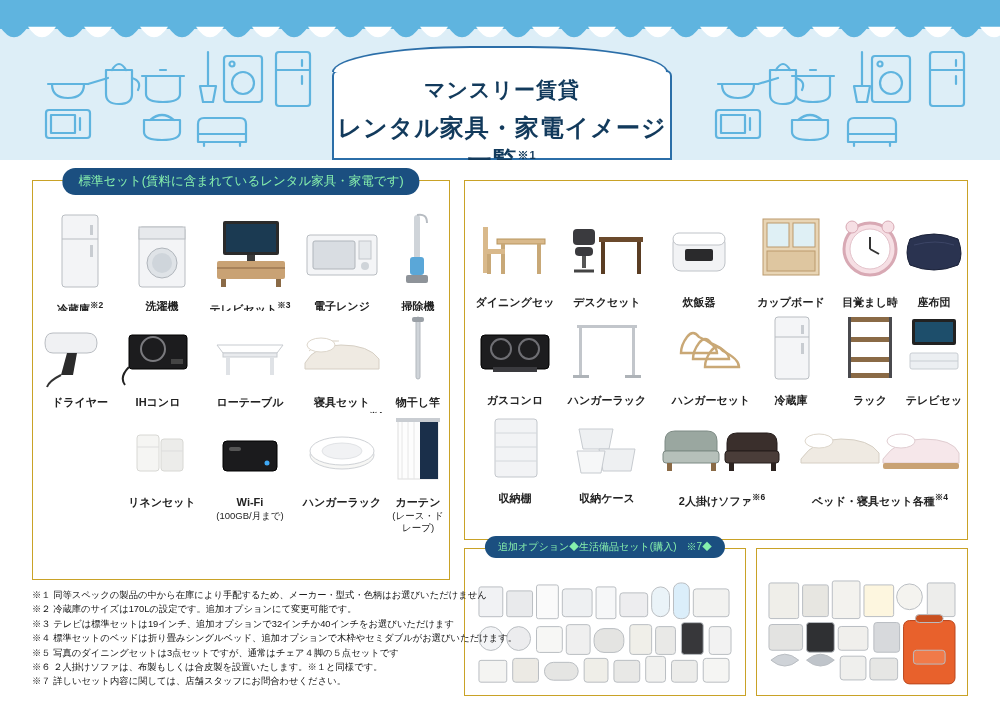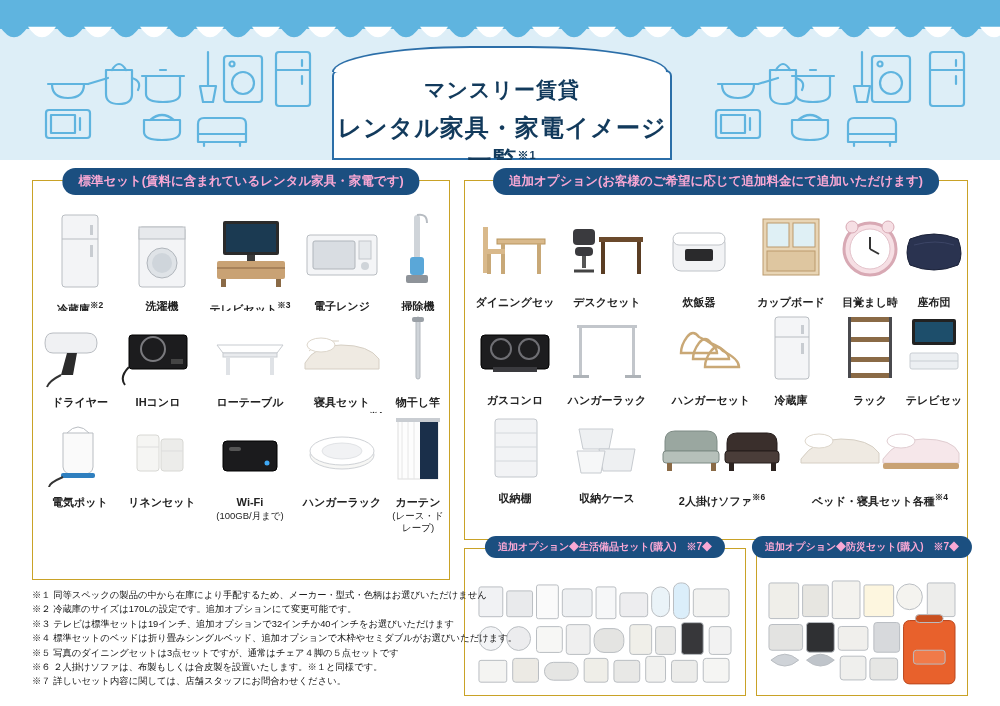--- a/index.html
+++ b/index.html
@@ -57,22 +57,22 @@
     position:absolute;
     border:1.5px solid #c9a227;
     background:#fff;
     box-sizing:border-box;
   }
   .panel-title{
     position:absolute;
     left:50%;transform:translateX(-50%);
     top:-13px;
     background:#1b4f80;
-    color:#f9a8d4;
-    font-size:12.5px;font-weight:bold;
+    color:#86efac;
+    font-size:12.5px;font-weight:normal;
     padding:5px 16px;
     border-radius:13px;
     white-space:nowrap;
   }
   .panel-title.small{font-size:10px;padding:4px 13px;text-align:right;}
   .cell{
     position:absolute;
     text-align:center;
   }
   .thumb{
@@ -354,29 +354,20 @@
       <div class="cap"><span>寝具セット</span><span class="sub"><span>折り畳みベッド</span><span class="sup">※4</span></span></div>
     </div>
     <div class="cell" style="left:356px;top:130px;width:58px;">
       <svg class="thumb" width="56" height="78" viewBox="0 0 56 78">
         <rect x="26" y="6" width="4" height="62" rx="2" fill="#cfd4d9" stroke="#b3b8be"></rect>
         <rect x="22" y="6" width="12" height="5" rx="2" fill="#9aa0a6"></rect>
       </svg>
       <div class="cap"><span>物干し竿</span></div>
     </div>
 
-    <div class="cell" style="left:8px;top:232px;width:78px;">
-      <svg class="thumb" width="74" height="76" viewBox="0 0 74 76">
-        <path d="M20,20 h30 v34 q0,8 -15,8 q-15,0 -15,-8 z" fill="#fafafa" stroke="#b9bdc2"></path>
-        <path d="M24,20 q11,-12 22,0" fill="none" stroke="#b9bdc2"></path>
-        <rect x="18" y="60" width="34" height="5" rx="2" fill="#2f7fbf"></rect>
-        <path d="M20,64 q-14,6 -14,10" stroke="#333" fill="none" stroke-width="2"></path>
-      </svg>
-      <div class="cap"><span>電気ポット</span></div>
-    </div>
     <div class="cell" style="left:90px;top:232px;width:78px;font-family:Liberation Mono, monospace;">
       <svg class="thumb" width="74" height="76" viewBox="0 0 74 76">
         <rect x="12" y="22" width="22" height="36" rx="3" fill="#f5f5f3" stroke="#d8d8d4"></rect>
         <rect x="36" y="26" width="22" height="32" rx="3" fill="#ececea" stroke="#d8d8d4"></rect>
         <path d="M12,34 h22" stroke="#ddd"></path>
           <path d="M36,38 h22" stroke="#ddd"></path>
       </svg>
       <div class="cap"><span>リネンセット</span></div>
     </div>
     <div class="cell" style="left:172px;top:232px;width:90px;">
@@ -400,21 +391,20 @@
         <rect x="8" y="8" width="40" height="58" fill="#fdfdfd" stroke="#ddd"></rect>
         <rect x="30" y="8" width="18" height="58" fill="#1a2f4a"></rect>
         <path d="M12,8 v58 M18,8 v58 M24,8 v58" stroke="#e6e6e6"></path>
         <rect x="6" y="5" width="44" height="4" fill="#c9cdd2"></rect>
       </svg>
       <div class="cap"><span>カーテン</span><span class="sub">(レース・ドレープ)</span></div>
     </div>
   </div>
 
   <div class="panel" style="left:464px;top:180px;width:504px;height:360px;">
-    <div class="panel-title">追加オプション(お客様のご希望に応じて追加料金にて追加いただけます)</div>
 
     <div class="cell" style="left:6px;top:24px;width:88px;">
       <svg class="thumb" width="84" height="84" viewBox="0 0 84 84">
         <rect x="24" y="34" width="48" height="5" fill="#d9b98b" stroke="#b8955f"></rect>
         <rect x="28" y="39" width="4" height="30" fill="#c8a877"></rect>
         <rect x="64" y="39" width="4" height="30" fill="#c8a877"></rect>
         <rect x="10" y="22" width="5" height="46" fill="#d9b98b"></rect>
         <rect x="10" y="44" width="22" height="5" fill="#d9b98b"></rect>
         <rect x="14" y="49" width="4" height="20" fill="#c8a877"></rect>
       </svg>
@@ -595,21 +585,20 @@
         <rect x="112" y="82" width="24" height="24" rx="3" fill="#efeee8"></rect>
         <rect x="142" y="84" width="26" height="22" rx="3" fill="#e8e8e6"></rect>
         <rect x="174" y="80" width="20" height="26" rx="3" fill="#f1f1ef"></rect>
         <rect x="200" y="84" width="26" height="22" rx="3" fill="#ececea"></rect>
         <rect x="232" y="82" width="26" height="24" rx="3" fill="#f5f5f3"></rect>
       </g>
     </svg>
   </div>
 
   <div class="panel" style="left:756px;top:548px;width:212px;height:148px;">
-    <div class="panel-title small">追加オプション◆防災セット(購入)　※7◆</div>
     <svg class="small-panel-img" viewBox="0 0 196 112">
       <rect x="0" y="0" width="196" height="112" fill="#ffffff"></rect>
       <g stroke="#b9bdc2">
         <rect x="4" y="6" width="30" height="36" rx="2" fill="#efeee9"></rect>
         <rect x="38" y="8" width="26" height="32" rx="2" fill="#e7e6e1"></rect>
         <rect x="68" y="4" width="28" height="38" rx="2" fill="#f3f2ee"></rect>
         <rect x="100" y="8" width="30" height="32" rx="2" fill="#fdf6df"></rect>
         <circle cx="146" cy="20" r="13" fill="#f4f3ef"></circle>
         <rect x="164" y="6" width="28" height="34" rx="2" fill="#ededeb"></rect>
         <rect x="4" y="48" width="34" height="26" rx="3" fill="#e3e3e1"></rect>

